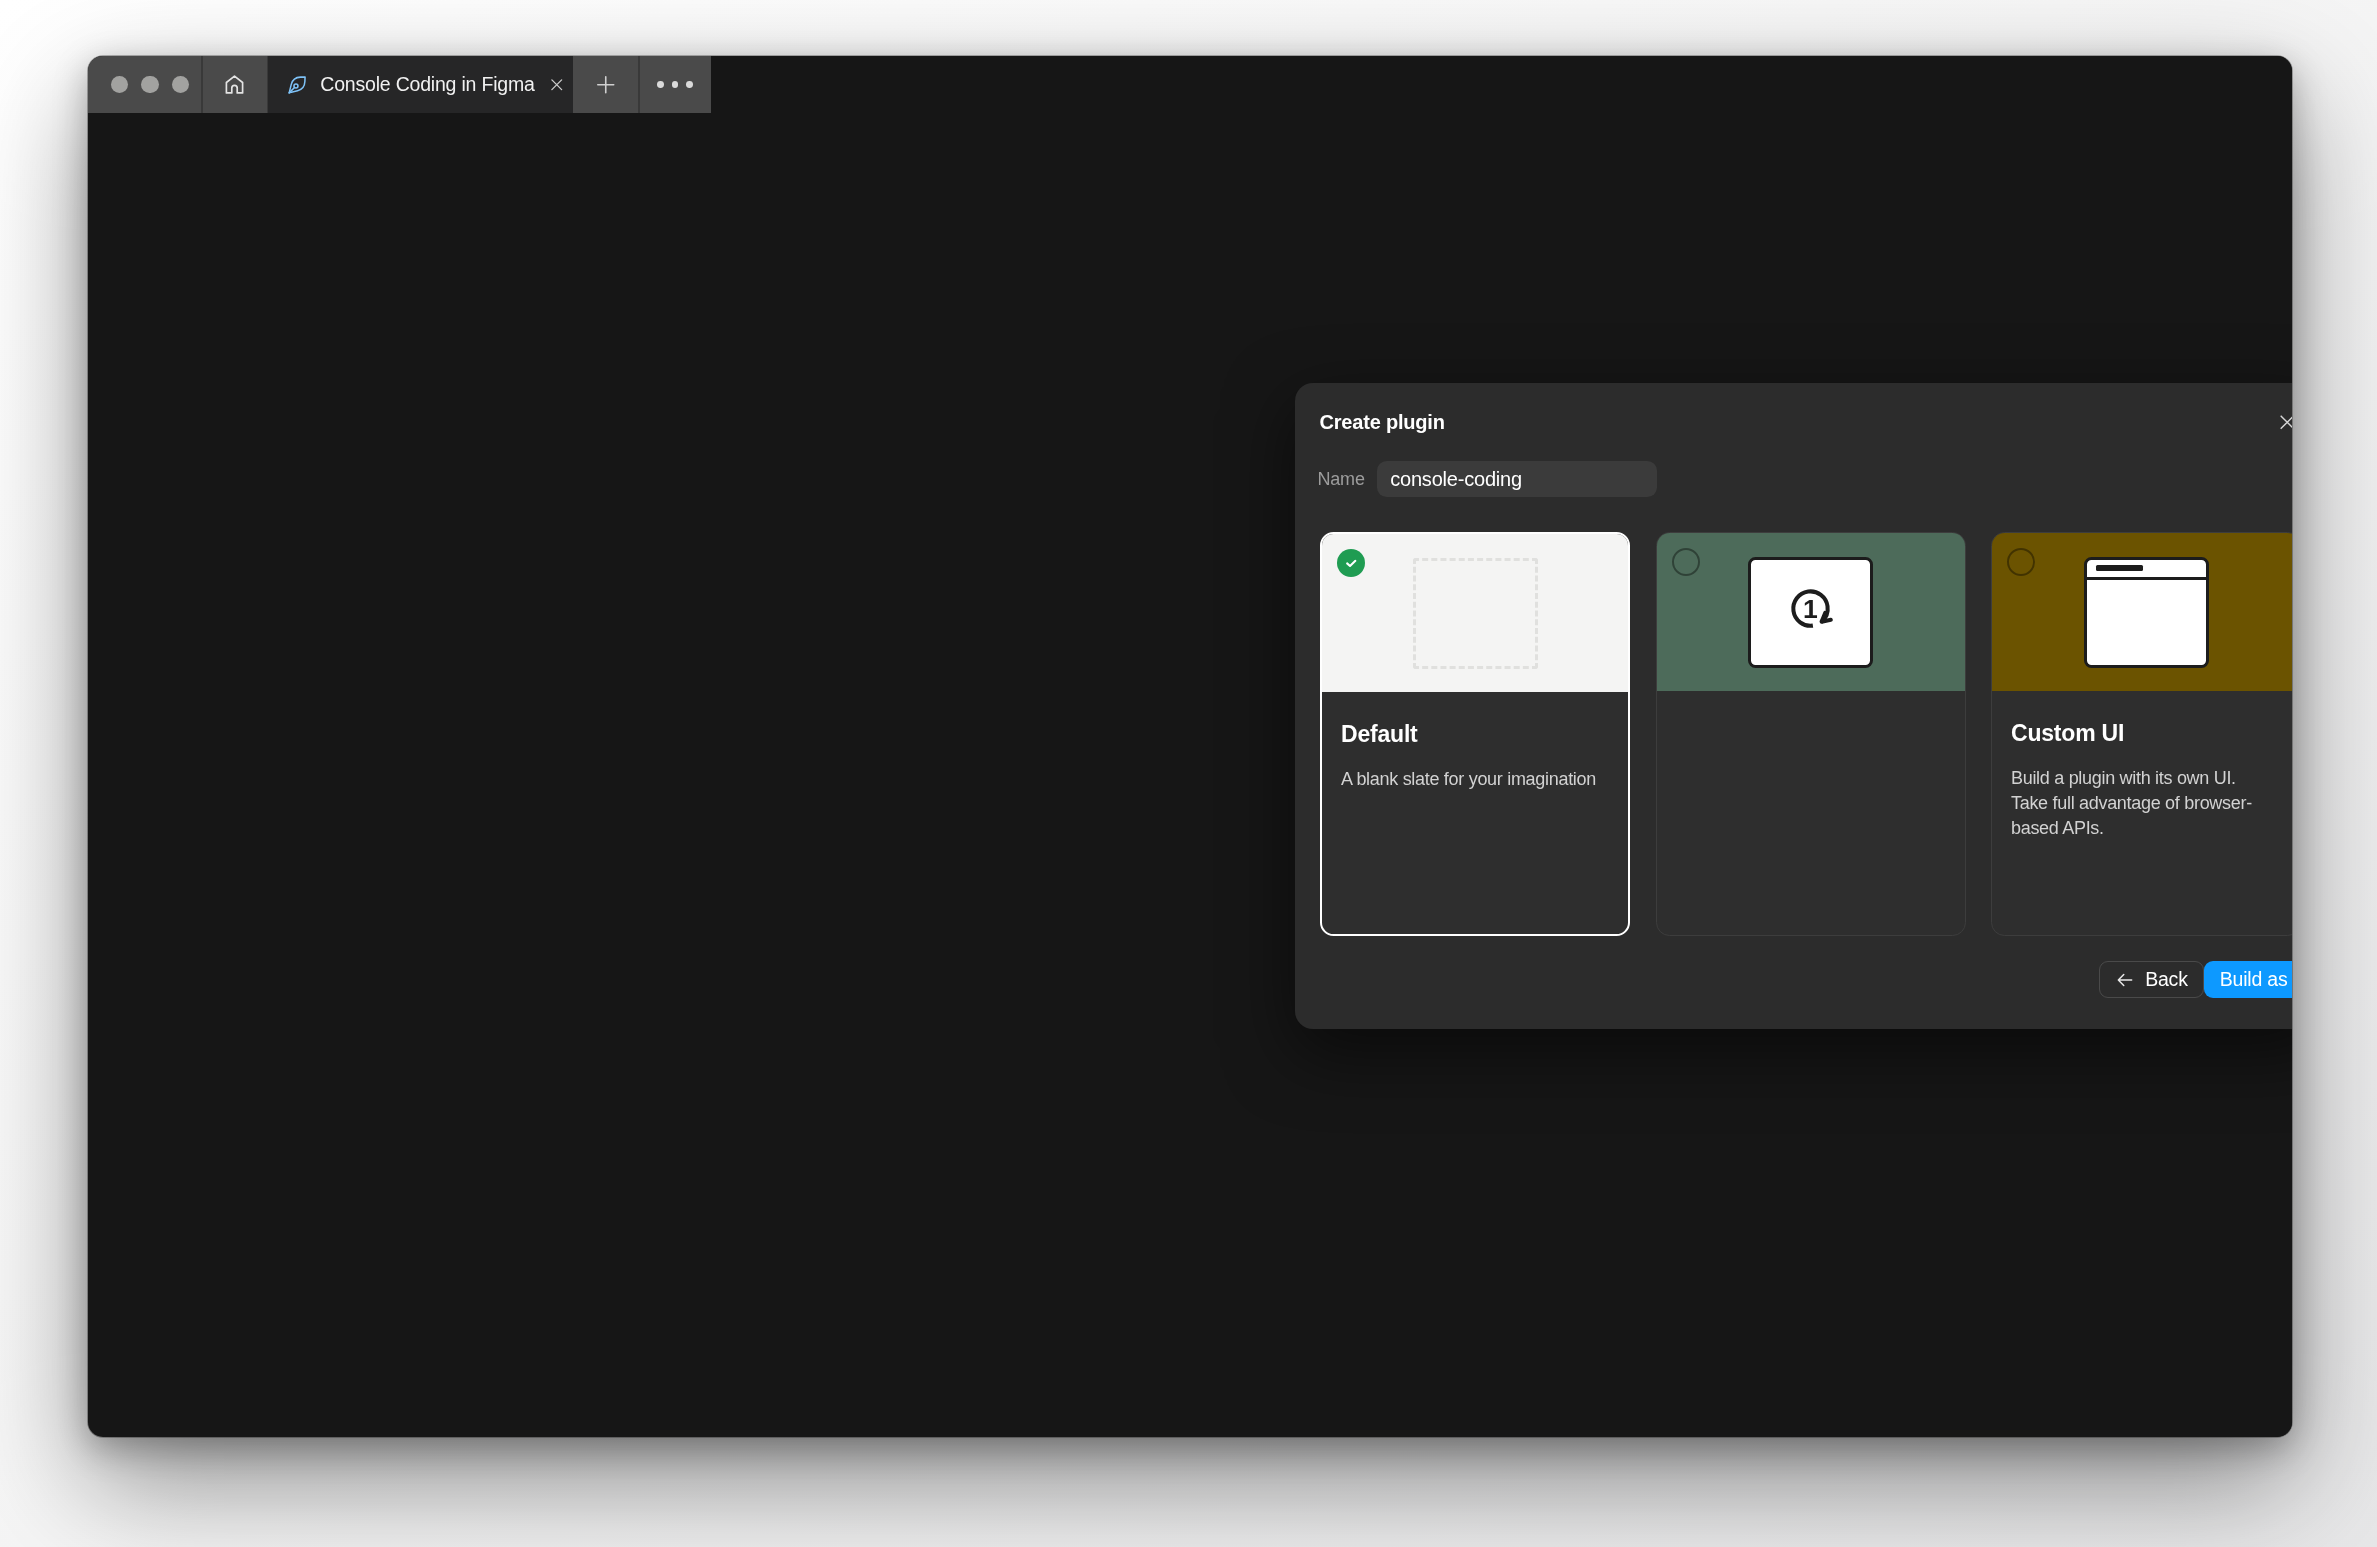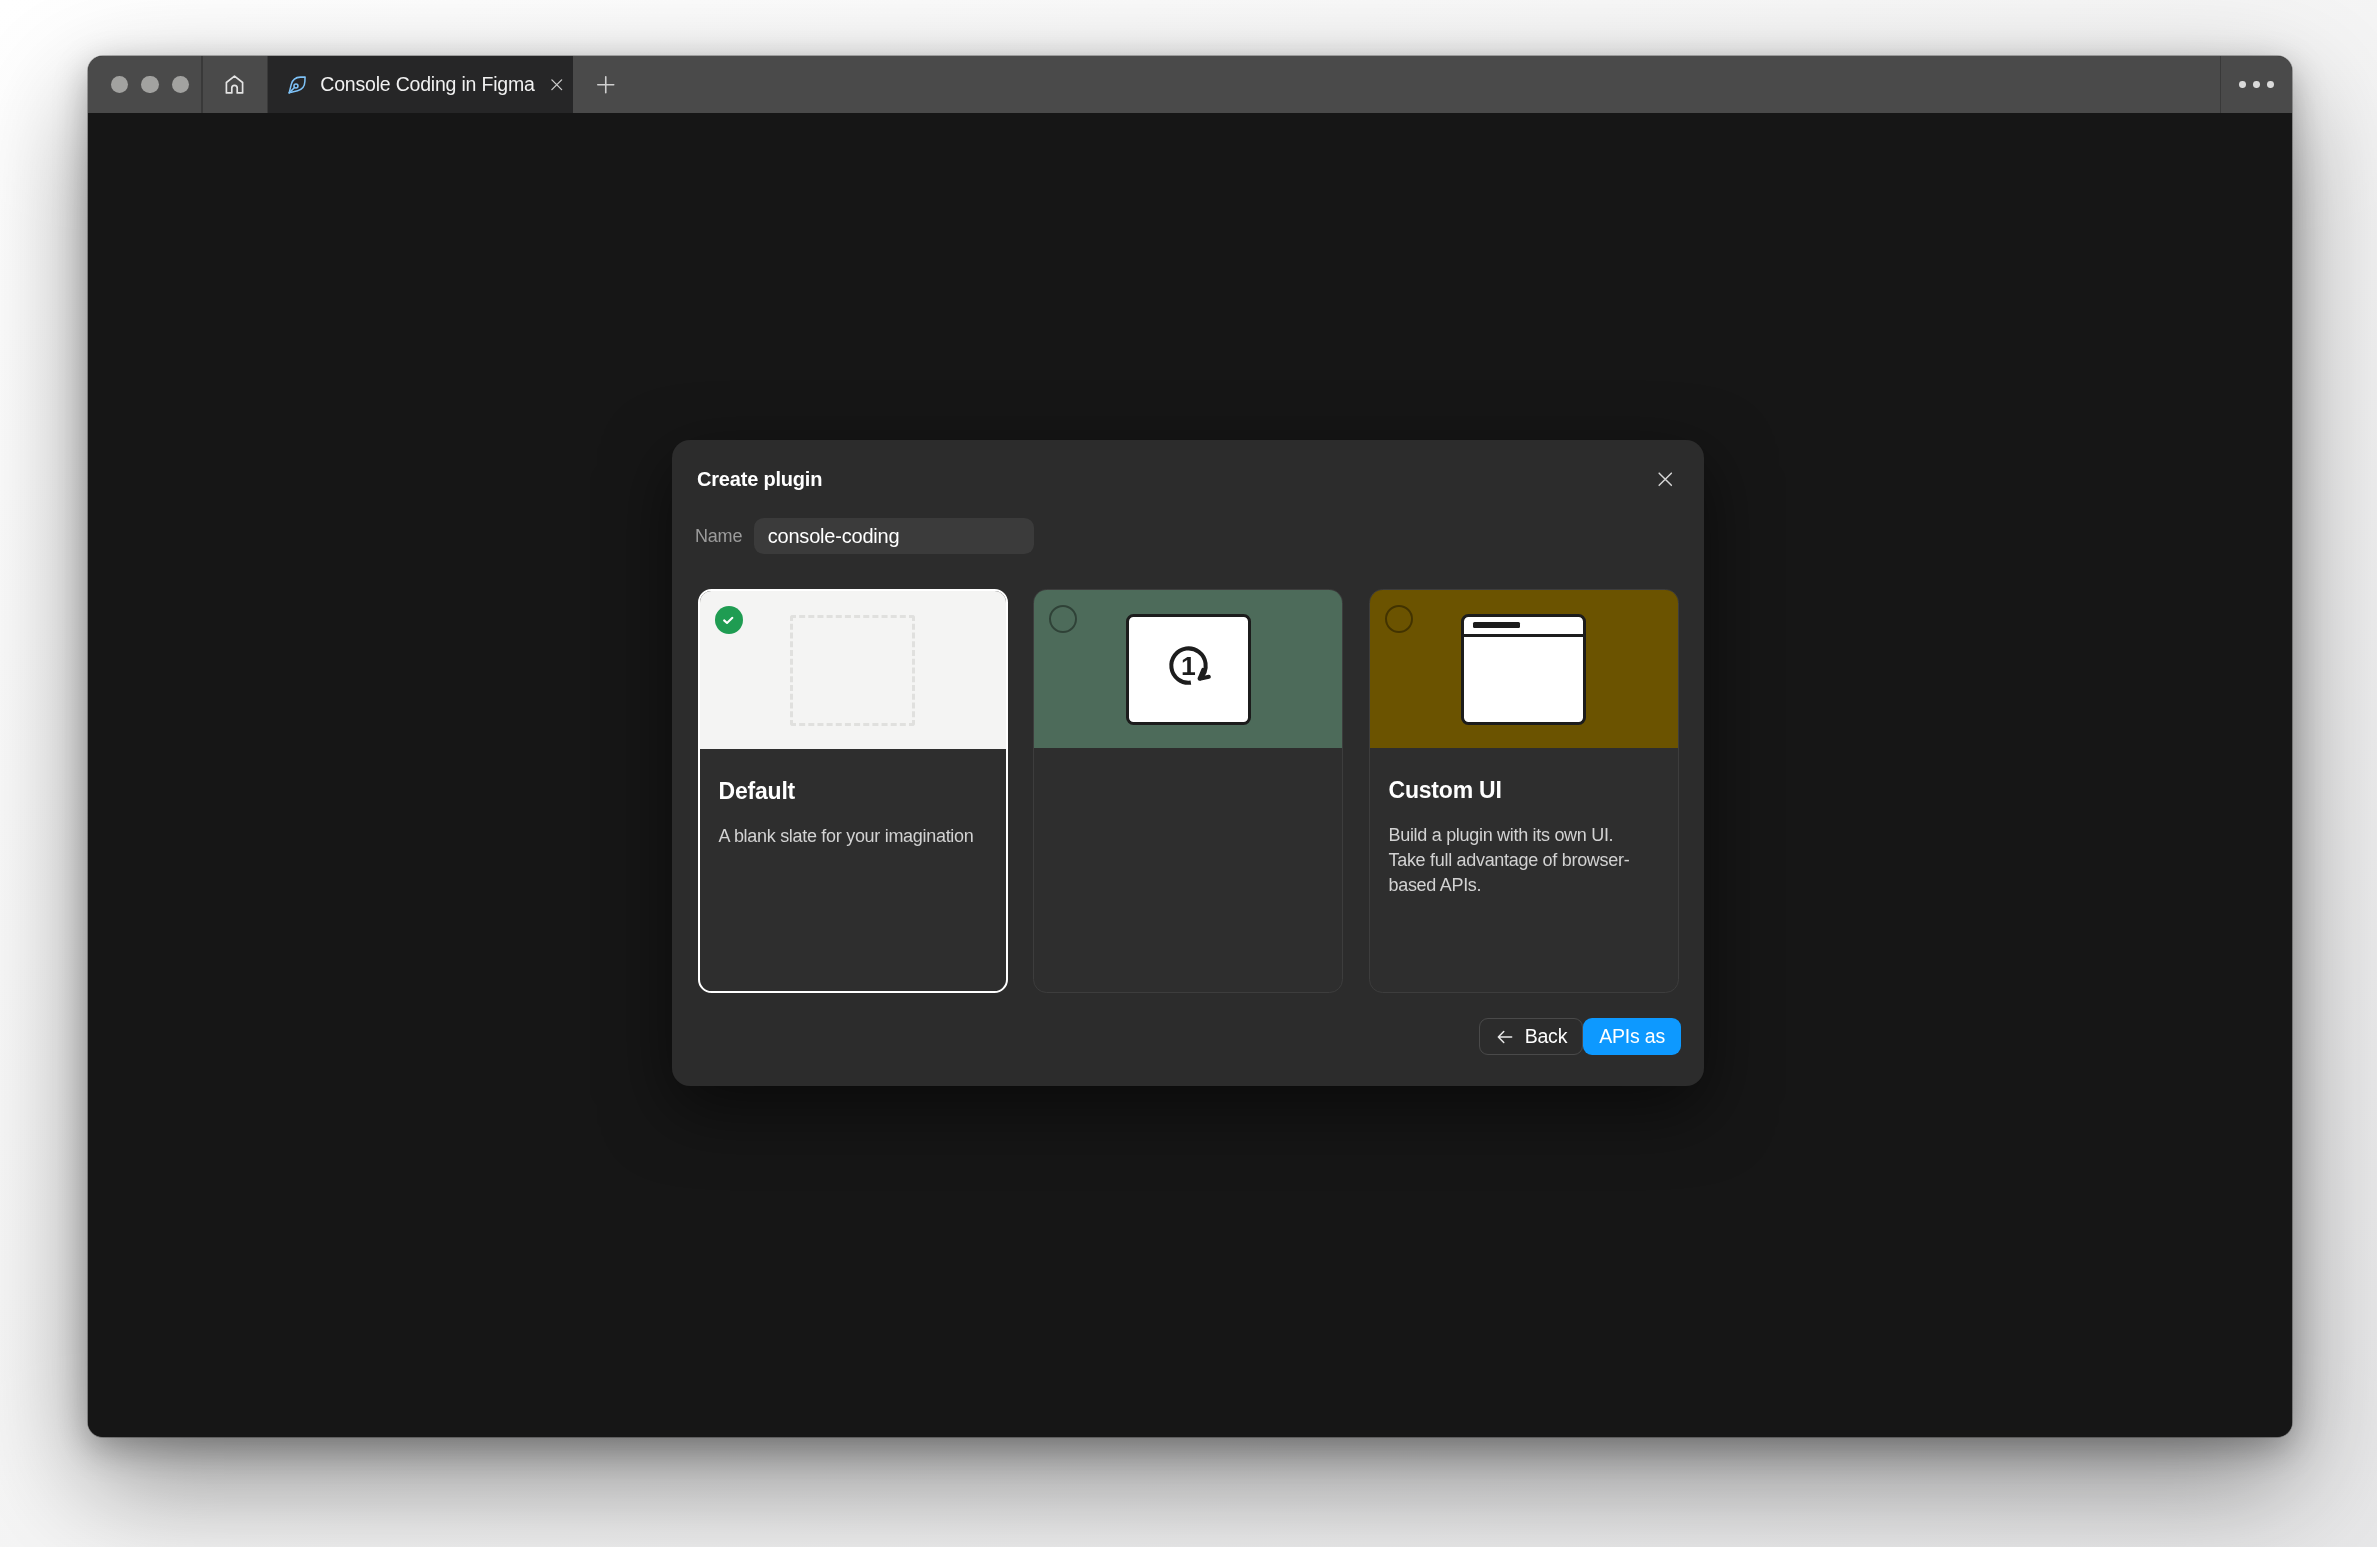--- a/index.html
+++ b/index.html
@@ -12,21 +12,21 @@
     position: relative;
   }
 
   
   .window {
     position: absolute; left: 88px; top: 56px;
     width: 2204px; height: 1381px;
     border-radius: 15px; overflow: hidden;
     background: #161616;
     box-shadow: 0 45px 113px rgba(0,0,0,.42), 0 10.5px 34px rgba(0,0,0,.28), 0 0 0 0.8px rgba(0,0,0,.35);
-    display: flex; flex-direction: column;
+    display: flex; flex-direction: row;
   }
 
   
   .titlebar { height: 57px; background: #4a4a4a; display: flex; align-items: stretch; flex: none; }
   .tb-sep { width: 1.5px; background: rgba(0,0,0,.22); flex: none; }
   .traffic { width: 113px; flex: none; display: flex; align-items: center; gap: 13.5px; padding-left: 22.5px; }
   .light { width: 17.3px; height: 17.3px; border-radius: 50%; background: #a2a2a0; }
   .tb-btn { display: flex; align-items: center; justify-content: center; flex: none; }
   .home-btn { width: 64px; color: #e4e4e4; }
   .tab {
@@ -230,20 +230,20 @@
       <div class="footer">
         <button class="btn back-btn">
           <span class="back-arrow">
             <svg viewBox="0 0 24 24" fill="none" stroke="currentColor" stroke-width="1.8" stroke-linecap="round" stroke-linejoin="round">
               <path d="M10.5 5.5 L4 12 L10.5 18.5 M4.5 12 H20"></path>
             </svg>
           </span>
           <span>Back</span>
         </button>
         <button class="btn save-btn" style="background-color: rgb(13, 153, 255);">
-          <span>APIs as</span>
+          <span>Build as</span>
         </button>
       </div>
 
     </div>
   </div>
 </div>
 
 
 </body></html>

